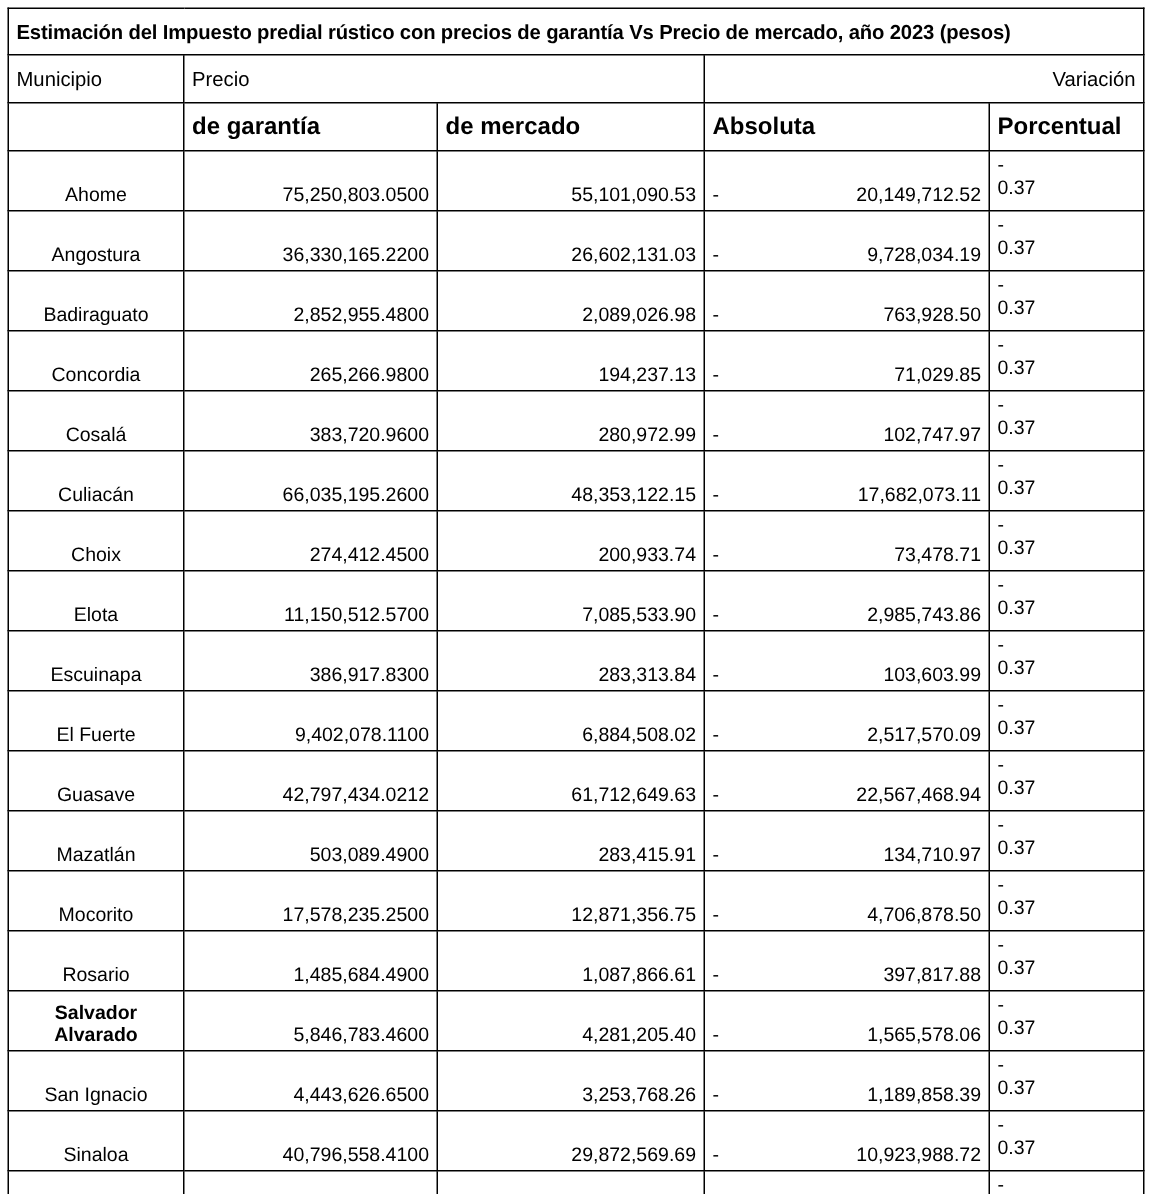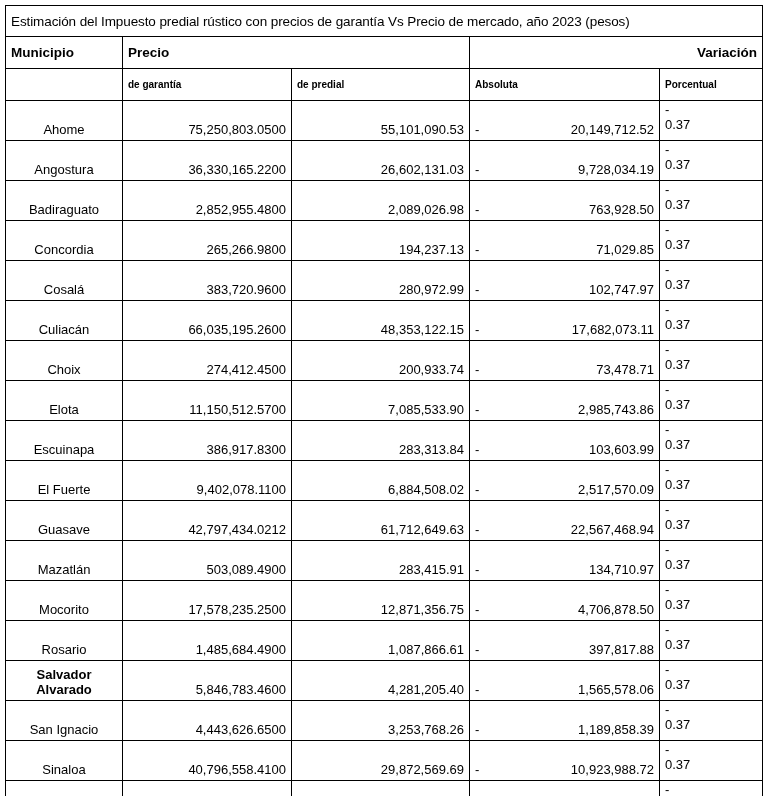--- a/index.html
+++ b/index.html
@@ -41,41 +41,41 @@
   
   col.c-mun  { width: 117px; }
   col.c-gar  { width: 169px; }
   col.c-mer  { width: 178px; }
   col.c-abs  { width: 190px; }
   col.c-por  { width: 103px; }
 
   
   tr.r-title td {
     height: 30px;
+    font-weight: bold;
+    font-size: 13.5px;
+    vertical-align: middle;
+    padding-bottom: 0;
+    letter-spacing: -0.1px;
+  }
+  tr.r-group td {
+    height: 31px;
     font-weight: normal;
     font-size: 13.5px;
     vertical-align: middle;
     padding-bottom: 0;
-    letter-spacing: -0.1px;
-  }
-  tr.r-group td {
-    height: 31px;
-    font-weight: bold;
-    font-size: 13.5px;
-    vertical-align: middle;
-    padding-bottom: 0;
   }
   tr.r-group td.g-mun { text-align: left; }
   tr.r-group td.g-precio { text-align: left; }
   tr.r-group td.g-var { text-align: right; }
 
   tr.r-sub td {
     height: 31px;
     font-weight: bold;
-    font-size: 10px;
+    font-size: 16px;
     vertical-align: middle;
     padding-bottom: 0;
     text-align: left;
     margin-left: 20px;
   }
 
   
   tr.r-data td { height: 36px; }
   tr.r-data td.mun { text-align: center; }
   tr.r-data td.num { text-align: right; padding-left: 36px; }
@@ -118,21 +118,21 @@
         <td colspan="5">Estimación del Impuesto predial rústico con precios de garantía Vs Precio de mercado, año 2023 (pesos)</td>
       </tr>
       <tr class="r-group">
         <td class="g-mun">Municipio</td>
         <td class="g-precio" colspan="2">Precio</td>
         <td class="g-var" colspan="2">Variación</td>
       </tr>
       <tr class="r-sub">
         <td></td>
         <td>de garantía</td>
-        <td>de predial</td>
+        <td>de mercado</td>
         <td>Absoluta</td>
         <td>Porcentual</td>
       </tr>
     <tr class="r-data">
           <td class="mun">Ahome</td>
           <td class="num">75,250,803.0500</td>
           <td class="num">55,101,090.53</td>
           <td class="abs"><span class="dash">-</span><span>20,149,712.52</span></td>
           <td class="pct"><span class="pct-sign">-</span><span class="pct-val">0.37</span></td>
         </tr>

